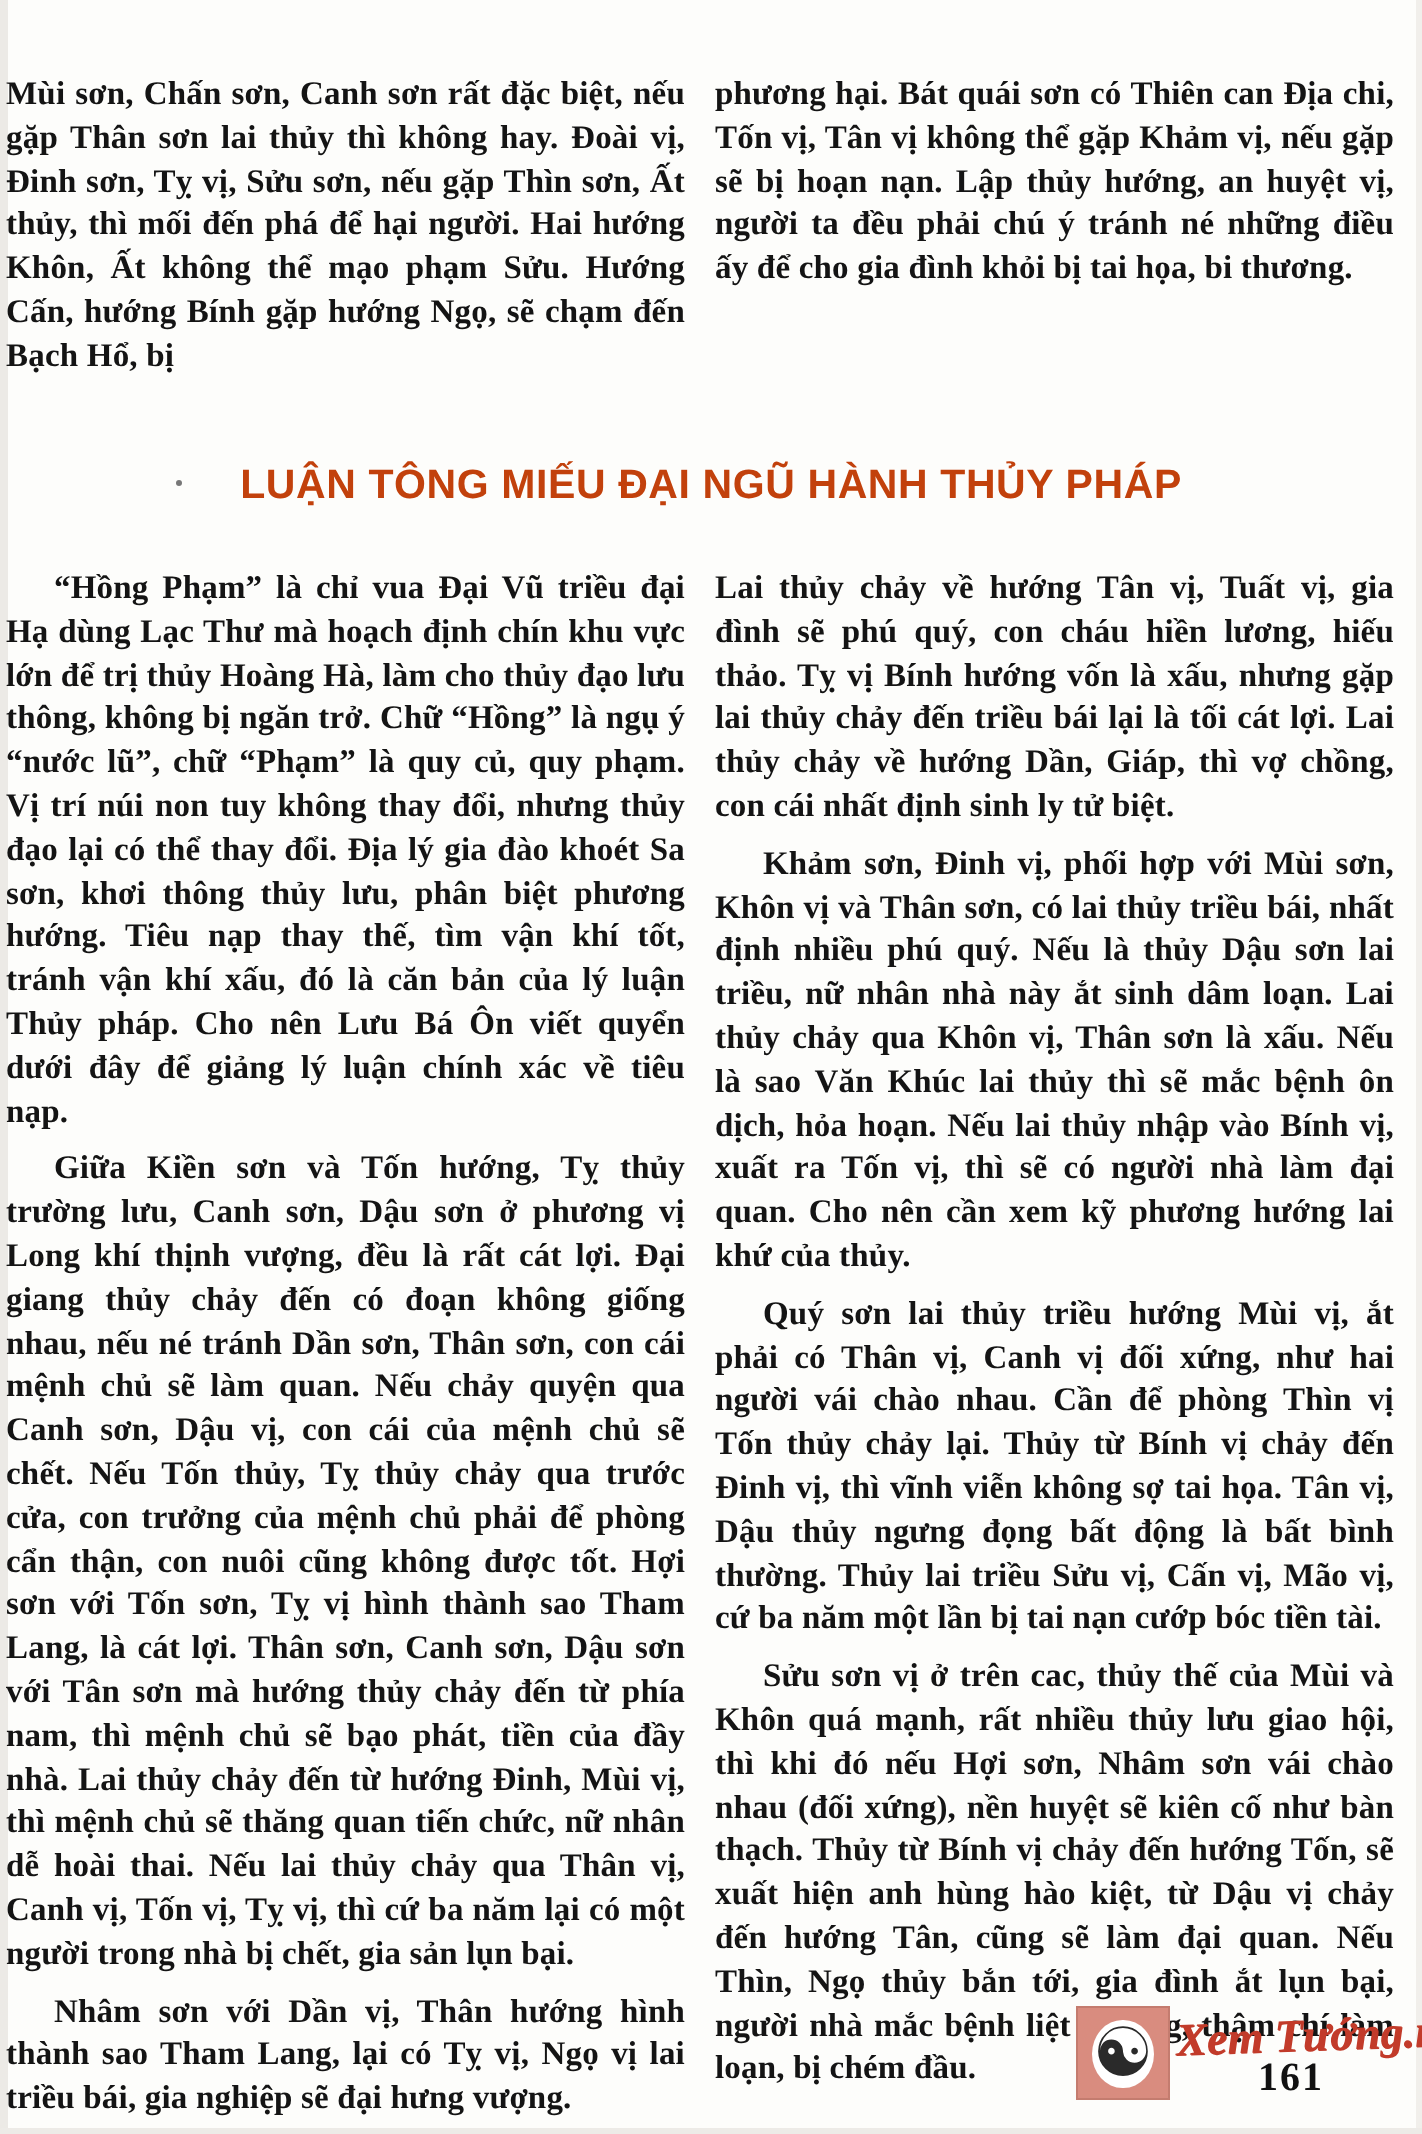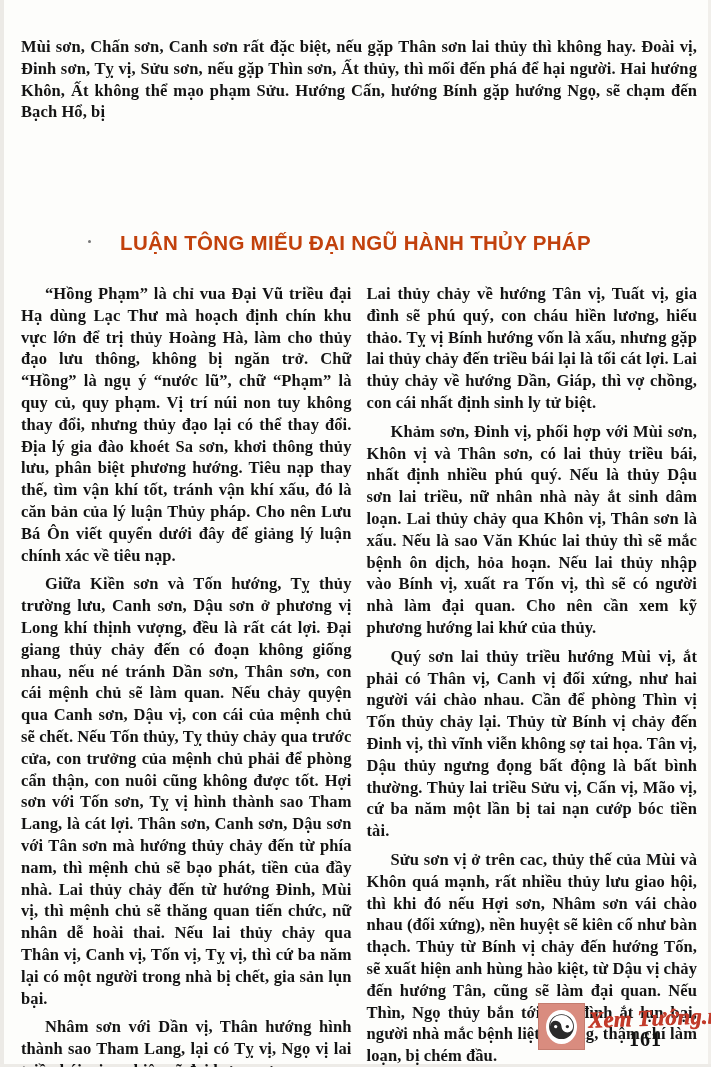--- a/index.html
+++ b/index.html
@@ -7,21 +7,21 @@
     width:711px;height:1067px;position:relative;overflow:hidden;
     background:#fdfdfb;
     font-family:"Liberation Serif","DejaVu Serif",serif;
     color:#141414;
   }
   
   .edge-left{position:absolute;left:0;top:0;width:4px;height:1067px;background:#eceae6;}
   .edge-right{position:absolute;right:0;top:0;width:3px;height:1067px;background:#f1efeb;}
   .edge-bottom{position:absolute;left:0;bottom:0;width:711px;height:3px;background:#edebe7;}
 
-  .col-row{position:absolute;left:21px;right:14px;display:flex;gap:15px;}
+  .col-row{position:absolute;left:3px;right:14px;display:flex;gap:15px;}
   .col{flex:1;min-width:0;}
 
   p.scan{
     margin:0 0 7px 0;
     font-size:16.5px;line-height:21.8px;
     font-weight:600;
     text-align:justify;
     letter-spacing:0.1px;
   }
   p.scan.indent{text-indent:24px;}
@@ -74,20 +74,23 @@
 <body>
 
 <div class="edge-left"></div>
 <div class="edge-right"></div>
 <div class="edge-bottom"></div>
 
 <div class="col-row intro-row">
   <div class="col">
     <p class="scan">Mùi sơn, Chấn sơn, Canh sơn rất đặc biệt, nếu gặp Thân sơn lai thủy thì không hay. Đoài vị, Đinh sơn, Tỵ vị, Sửu sơn, nếu gặp Thìn sơn, Ất thủy, thì mối đến phá để hại người. Hai hướng Khôn, Ất không thể mạo phạm Sửu. Hướng Cấn, hướng Bính gặp hướng Ngọ, sẽ chạm đến Bạch Hổ, bị</p>
   </div>
+  <div class="col">
+    <p class="scan">phương hại. Bát quái sơn có Thiên can Địa chi, Tốn vị, Tân vị không thể gặp Khảm vị, nếu gặp sẽ bị hoạn nạn. Lập thủy hướng, an huyệt vị, người ta đều phải chú ý tránh né những điều ấy để cho gia đình khỏi bị tai họa, bi thương.</p>
+  </div>
 </div>
 
 <div class="heading-dot"></div>
 <div class="heading">LUẬN TÔNG MIẾU ĐẠI NGŨ HÀNH THỦY PHÁP</div>
 
 <div class="col-row body-row">
   <div class="col">
     <p class="scan indent">“Hồng Phạm” là chỉ vua Đại Vũ triều đại Hạ dùng Lạc Thư mà hoạch định chín khu vực lớn để trị thủy Hoàng Hà, làm cho thủy đạo lưu thông, không bị ngăn trở. Chữ “Hồng” là ngụ ý “nước lũ”, chữ “Phạm” là quy củ, quy phạm. Vị trí núi non tuy không thay đổi, nhưng thủy đạo lại có thể thay đổi. Địa lý gia đào khoét Sa sơn, khơi thông thủy lưu, phân biệt phương hướng. Tiêu nạp thay thế, tìm vận khí tốt, tránh vận khí xấu, đó là căn bản của lý luận Thủy pháp. Cho nên Lưu Bá Ôn viết quyển dưới đây để giảng lý luận chính xác về tiêu nạp.</p>
     <p class="scan indent">Giữa Kiền sơn và Tốn hướng, Tỵ thủy trường lưu, Canh sơn, Dậu sơn ở phương vị Long khí thịnh vượng, đều là rất cát lợi. Đại giang thủy chảy đến có đoạn không giống nhau, nếu né tránh Dần sơn, Thân sơn, con cái mệnh chủ sẽ làm quan. Nếu chảy quyện qua Canh sơn, Dậu vị, con cái của mệnh chủ sẽ chết. Nếu Tốn thủy, Tỵ thủy chảy qua trước cửa, con trưởng của mệnh chủ phải để phòng cẩn thận, con nuôi cũng không được tốt. Hợi sơn với Tốn sơn, Tỵ vị hình thành sao Tham Lang, là cát lợi. Thân sơn, Canh sơn, Dậu sơn với Tân sơn mà hướng thủy chảy đến từ phía nam, thì mệnh chủ sẽ bạo phát, tiền của đầy nhà. Lai thủy chảy đến từ hướng Đinh, Mùi vị, thì mệnh chủ sẽ thăng quan tiến chức, nữ nhân dễ hoài thai. Nếu lai thủy chảy qua Thân vị, Canh vị, Tốn vị, Tỵ vị, thì cứ ba năm lại có một người trong nhà bị chết, gia sản lụn bại.</p>
     <p class="scan indent">Nhâm sơn với Dần vị, Thân hướng hình thành sao Tham Lang, lại có Tỵ vị, Ngọ vị lai triều bái, gia nghiệp sẽ đại hưng vượng.</p>

